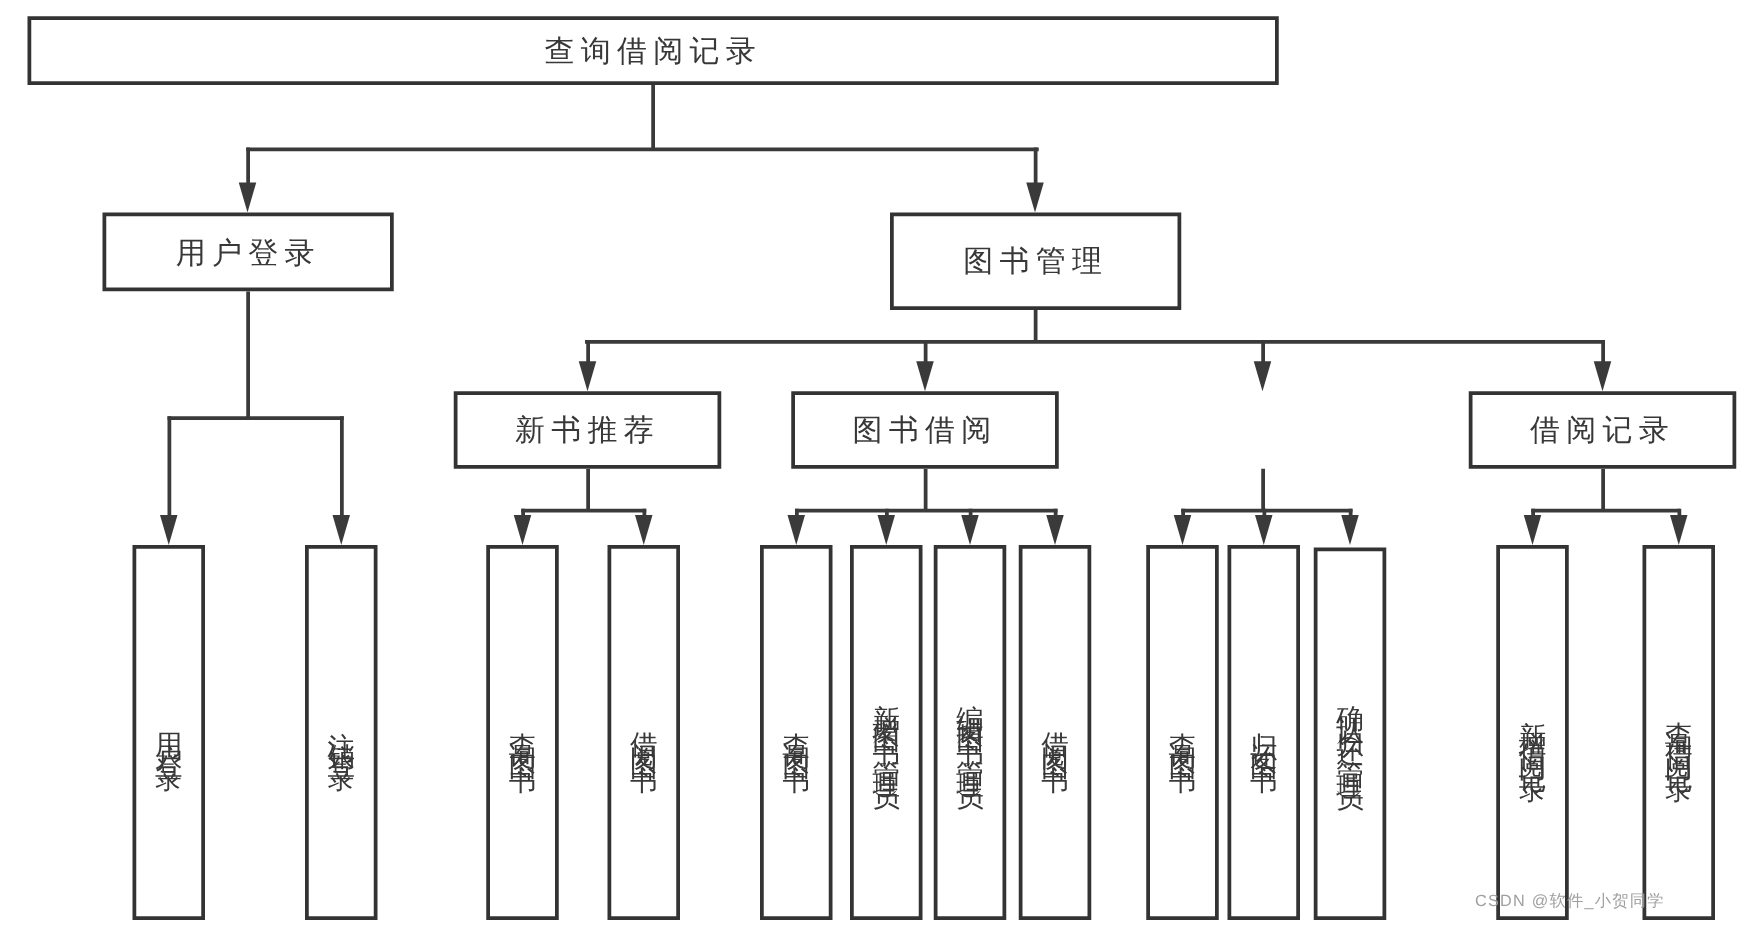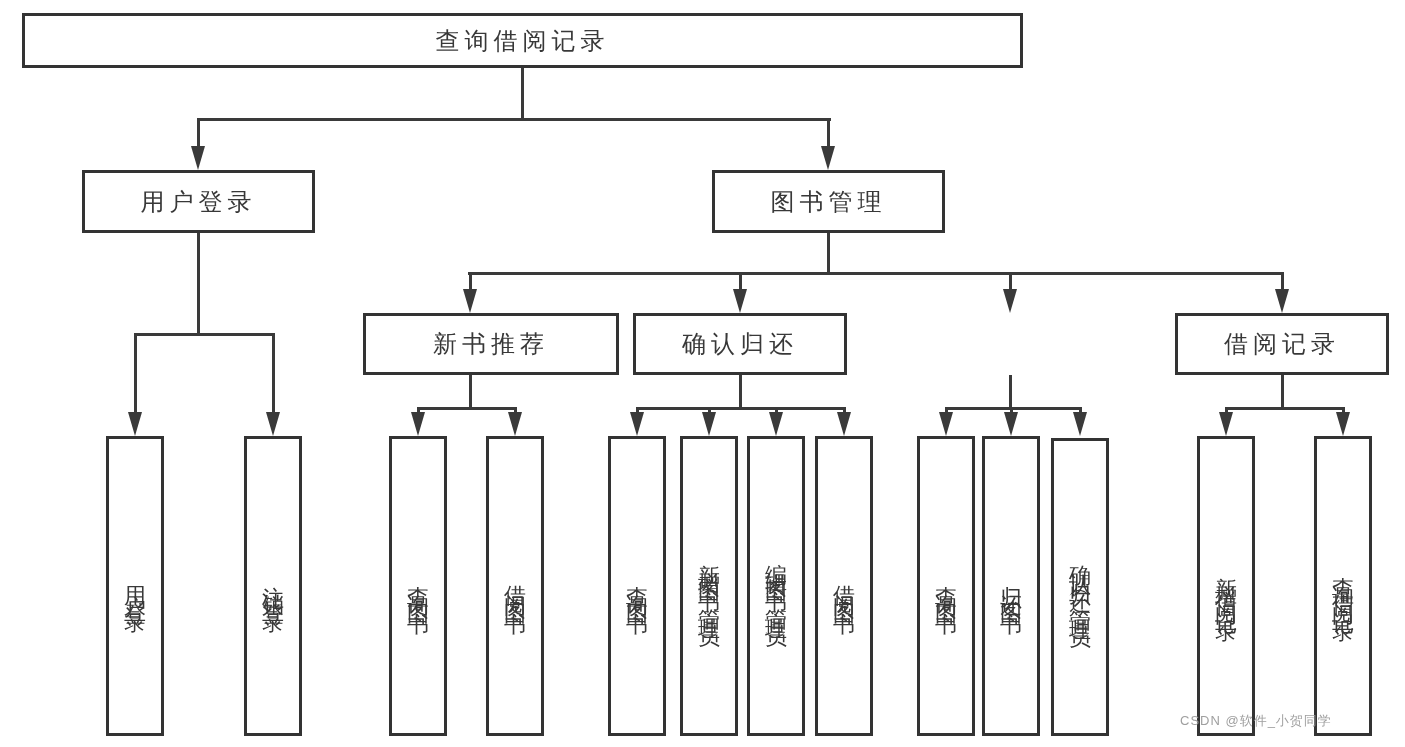--- a/index.html
+++ b/index.html
@@ -70,21 +70,21 @@
   <div class="vline" style="left:521px;top:68px;height:52px;"></div>
   <div class="hline" style="left:197px;top:118px;width:634px;"></div>
   <div class="vline" style="left:197px;top:118px;height:32px;"></div>
   <div class="arrow" style="left:191px;top:146px;"></div>
   <div class="vline" style="left:827px;top:118px;height:32px;"></div>
   <div class="arrow" style="left:821px;top:146px;"></div>
 
   <div class="box" style="left:82px;top:170px;width:233px;height:63px;">
     <span>用户登录</span>
   </div>
-  <div class="box" style="left:712px;top:170px;width:233px;height:63px;">
+  <div class="box" style="left:712px;top:170px;width:233px;height:78px;">
     <span>图书管理</span>
   </div>
 
   <div class="vline" style="left:197px;top:233px;height:102px;"></div>
   <div class="hline" style="left:134px;top:333px;width:141px;"></div>
   <div class="vline" style="left:134px;top:333px;height:81px;"></div>
   <div class="arrow" style="left:128px;top:412px;"></div>
   <div class="vline" style="left:272px;top:333px;height:81px;"></div>
   <div class="arrow" style="left:266px;top:412px;"></div>
 
@@ -92,25 +92,25 @@
   <div class="hline" style="left:468px;top:272px;width:814px;"></div>
   <div class="vline" style="left:469px;top:272px;height:20px;"></div>
   <div class="arrow" style="left:463px;top:289px;"></div>
   <div class="vline" style="left:739px;top:272px;height:20px;"></div>
   <div class="arrow" style="left:733px;top:289px;"></div>
   <div class="vline" style="left:1009px;top:272px;height:20px;"></div>
   <div class="arrow" style="left:1003px;top:289px;"></div>
   <div class="vline" style="left:1281px;top:272px;height:20px;"></div>
   <div class="arrow" style="left:1275px;top:289px;"></div>
 
-  <div class="box" style="left:363px;top:313px;width:256px;height:62px;">
+  <div class="box" style="left:363px;top:313px;width:214px;height:62px;">
     <span>新书推荐</span>
   </div>
   <div class="box" style="left:633px;top:313px;width:214px;height:62px;">
-    <span>确认归还</span>
+    <span>图书借阅</span>
   </div>
   <div class="box" style="left:1175px;top:313px;width:214px;height:62px;">
     <span>借阅记录</span>
   </div>
 
   <div class="vline" style="left:469px;top:375px;height:34px;"></div>
   <div class="hline" style="left:417px;top:407px;width:100px;"></div>
   <div class="vline" style="left:417px;top:407px;height:8px;"></div>
   <div class="arrow" style="left:411px;top:412px;"></div>
   <div class="vline" style="left:514px;top:407px;height:8px;"></div>

